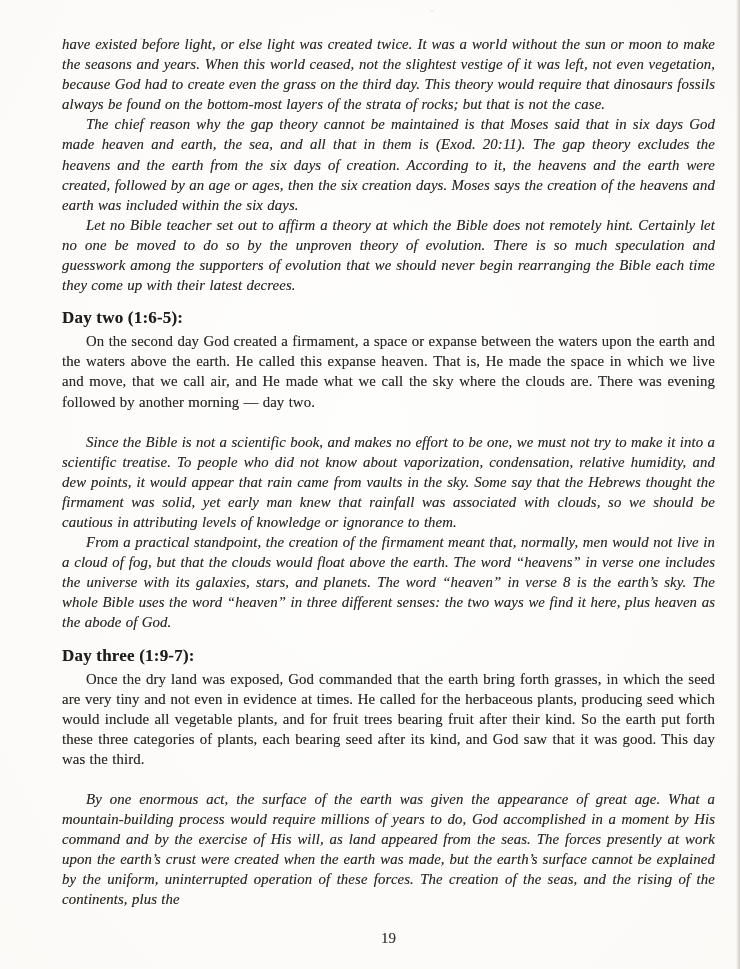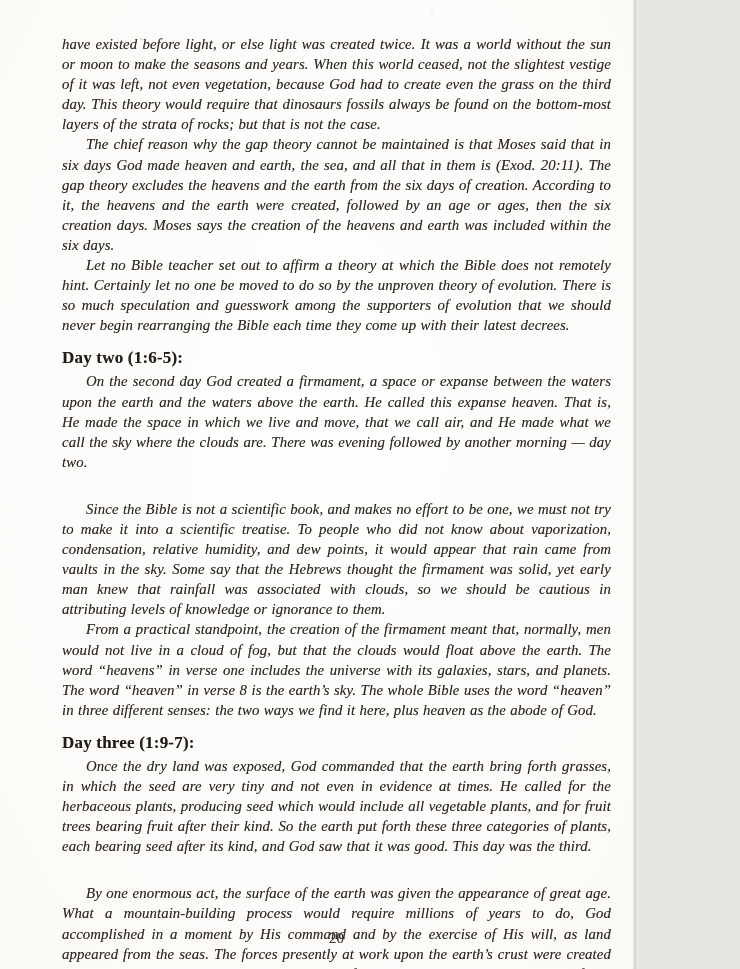--- a/index.html
+++ b/index.html
@@ -2,21 +2,21 @@
 <html><head>
 <meta charset="utf-8">
 <style>
   html, body {
     margin: 0;
     padding: 0;
     background: #e8e6e2;
   }
   .scan-page {
     position: relative;
-    width: 636px;
+    width: 740px;
     height: 969px;
     margin: 0;
     background: #fdfcfa;
     background-image:
       radial-gradient(ellipse at 50% 45%, rgba(255,255,255,0.6) 0%, rgba(245,243,238,0.25) 100%);
     overflow: hidden;
     font-family: "Liberation Serif", "DejaVu Serif", serif;
     color: #2e2a27;
     box-sizing: border-box;
   }
@@ -28,30 +28,29 @@
   }
   .para {
     margin: 0;
     font-size: 14.8px;
     line-height: 20.1px;
     text-align: justify;
     text-indent: 24px;
     letter-spacing: 0.1px;
     word-spacing: 0.5px;
     text-shadow: 0 0 0.5px rgba(62,54,46,0.55);
-    font-style: italic;
   }
   .para.italic {
     font-style: italic;
   }
   .para.no-indent {
     text-indent: 0;
   }
   .para.gap-before {
-    margin-top: 27px;
+    margin-top: 20px;
   }
   .section-heading {
     margin: 13px 0 3px 0;
     font-size: 17px;
     font-weight: bold;
     color: #211d1a;
     letter-spacing: 0.2px;
     text-shadow: 0 0 0.5px rgba(40,34,28,0.5);
   }
   .page-number {
@@ -105,20 +104,20 @@
 
     <h2 class="section-heading">Day three (1:9-7):</h2>
 
 
     <p class="para">Once the dry land was exposed, God commanded that the earth bring forth grasses, in which the seed are very tiny and not even in evidence at times. He called for the herbaceous plants, producing seed which would include all vegetable plants, and for fruit trees bearing fruit after their kind. So the earth put forth these three categories of plants, each bearing seed after its kind, and God saw that it was good. This day was the third.</p>
 
     <p class="para italic gap-before">By one enormous act, the surface of the earth was given the appearance of great age. What a mountain-building process would require millions of years to do, God accomplished in a moment by His command and by the exercise of His will, as land appeared from the seas. The forces presently at work upon the earth’s crust were created when the earth was made, but the earth’s surface cannot be explained by the uniform, uninterrupted operation of these forces. The creation of the seas, and the rising of the continents, plus the</p>
 
   </div>
 
-  <div class="page-number">20</div>
+  <div class="page-number">19</div>
 
   <div class="edge-shadow-right"></div>
   <div class="speck speck-1"></div>
   <div class="speck speck-2"></div>
   <div class="speck speck-3"></div>
 
 </div>
 
 </body></html>

